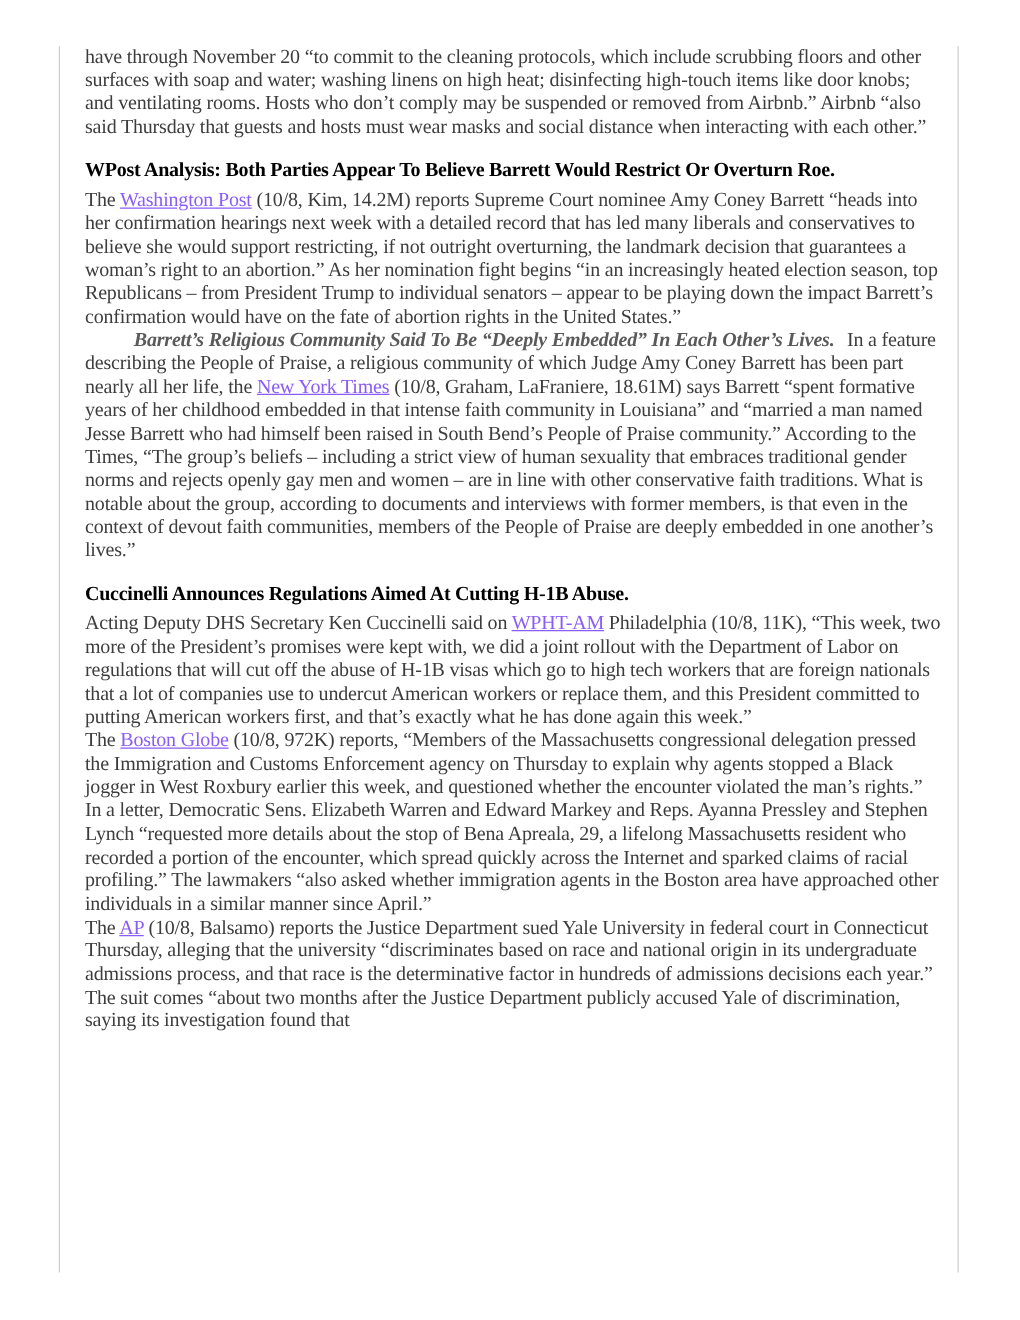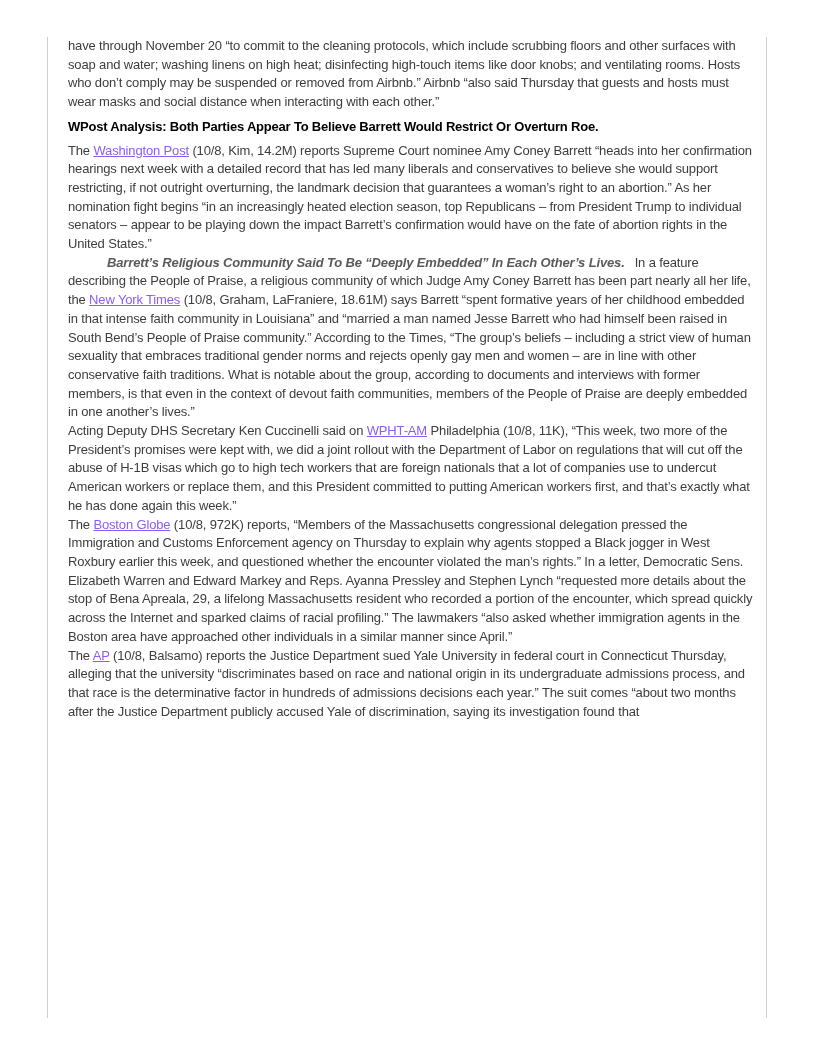--- a/index.html
+++ b/index.html
@@ -22,33 +22,33 @@
       border-left: 1px solid #cfcfcf;
       border-right: 1px solid #cfcfcf;
       box-sizing: border-box;
       overflow: hidden;
     }
     .content {
       position: absolute;
       left: 20px;
       top: 0px;
       width: 685px;
-      font-family: Liberation Sans, sans-serif;
-      font-size: 13px;
+      font-family: Liberation Serif, serif;
+      font-size: 16px;
       line-height: 18.7px;
       color: #3d3d3d;
       letter-spacing: -0.15px;
     }
     p {
       margin: 0;
     }
     .headline {
       font-weight: bold;
       color: #000000;
-      margin-top: 6px;
+      margin-top: 16px;
       margin-bottom: 5px;
       letter-spacing: -0.2px;
     }
     .sub-headline {
       font-weight: bold;
       font-style: italic;
       color: #5a5a5a;
     }
     .indent {
       text-indent: 39px;
@@ -64,20 +64,21 @@
 
 <div class="page">
   <div class="content">
 
     <p>have through November 20 “to commit to the cleaning protocols, which include scrubbing floors and other surfaces with soap and water; washing linens on high heat; disinfecting high-touch items like door knobs; and ventilating rooms. Hosts who don’t comply may be suspended or removed from Airbnb.” Airbnb “also said Thursday that guests and hosts must wear masks and social distance when interacting with each other.”</p>
 
     <p class="headline">WPost Analysis: Both Parties Appear To Believe Barrett Would Restrict Or Overturn Roe.</p>
     <p><span>The </span><a href="#">Washington Post</a><span> (10/8, Kim, 14.2M) reports Supreme Court nominee Amy Coney Barrett “heads into her confirmation hearings next week with a detailed record that has led many liberals and conservatives to believe she would support restricting, if not outright overturning, the landmark decision that guarantees a woman’s right to an abortion.” As her nomination fight begins “in an increasingly heated election season, top Republicans – from President Trump to individual senators – appear to be playing down the impact Barrett’s confirmation would have on the fate of abortion rights in the United States.”</span></p>
     <p class="indent"><span class="sub-headline">Barrett’s Religious Community Said To Be “Deeply Embedded” In Each Other’s Lives.</span><span class="gap"></span><span>In a feature describing the People of Praise, a religious community of which Judge Amy Coney Barrett has been part nearly all her life, the </span><a href="#">New York Times</a><span> (10/8, Graham, LaFraniere, 18.61M) says Barrett “spent formative years of her childhood embedded in that intense faith community in Louisiana” and “married a man named Jesse Barrett who had himself been raised in South Bend’s People of Praise community.” According to the Times, “The group’s beliefs – including a strict view of human sexuality that embraces traditional gender norms and rejects openly gay men and women – are in line with other conservative faith traditions. What is notable about the group, according to documents and interviews with former members, is that even in the context of devout faith communities, members of the People of Praise are deeply embedded in one another’s lives.”</span></p>
 
+    <p class="headline">Cuccinelli Announces Regulations Aimed At Cutting H-1B Abuse.</p>
     <p><span>Acting Deputy DHS Secretary Ken Cuccinelli said on </span><a href="#">WPHT-AM</a><span> Philadelphia (10/8, 11K), “This week, two more of the President’s promises were kept with, we did a joint rollout with the Department of Labor on regulations that will cut off the abuse of H-1B visas which go to high tech workers that are foreign nationals that a lot of companies use to undercut American workers or replace them, and this President committed to putting American workers first, and that’s exactly what he has done again this week.”</span></p>
 
     <p><span>The </span><a href="#">Boston Globe</a><span> (10/8, 972K) reports, “Members of the Massachusetts congressional delegation pressed the Immigration and Customs Enforcement agency on Thursday to explain why agents stopped a Black jogger in West Roxbury earlier this week, and questioned whether the encounter violated the man’s rights.” In a letter, Democratic Sens. Elizabeth Warren and Edward Markey and Reps. Ayanna Pressley and Stephen Lynch “requested more details about the stop of Bena Apreala, 29, a lifelong Massachusetts resident who recorded a portion of the encounter, which spread quickly across the Internet and sparked claims of racial profiling.” The lawmakers “also asked whether immigration agents in the Boston area have approached other individuals in a similar manner since April.”</span></p>
 
     <p><span>The </span><a href="#">AP</a><span> (10/8, Balsamo) reports the Justice Department sued Yale University in federal court in Connecticut Thursday, alleging that the university “discriminates based on race and national origin in its undergraduate admissions process, and that race is the determinative factor in hundreds of admissions decisions each year.” The suit comes “about two months after the Justice Department publicly accused Yale of discrimination, saying its investigation found that</span></p>
 
   </div>
 </div>
 
 </body></html>

